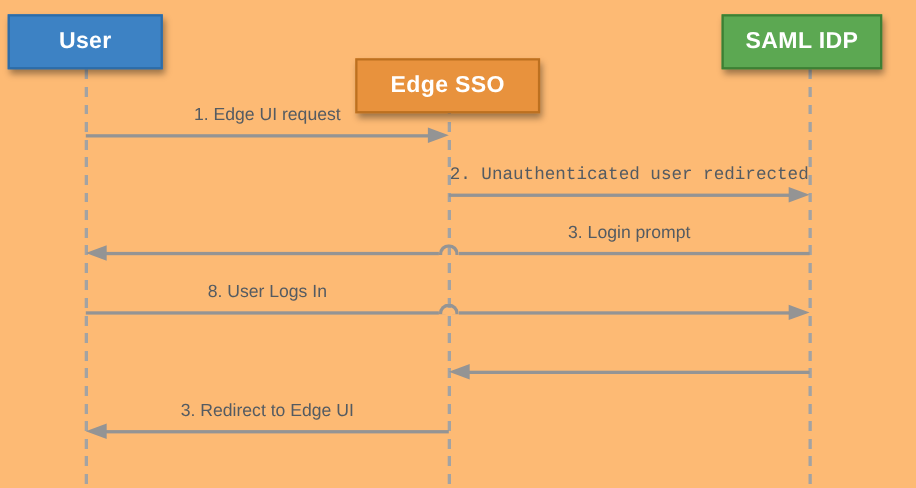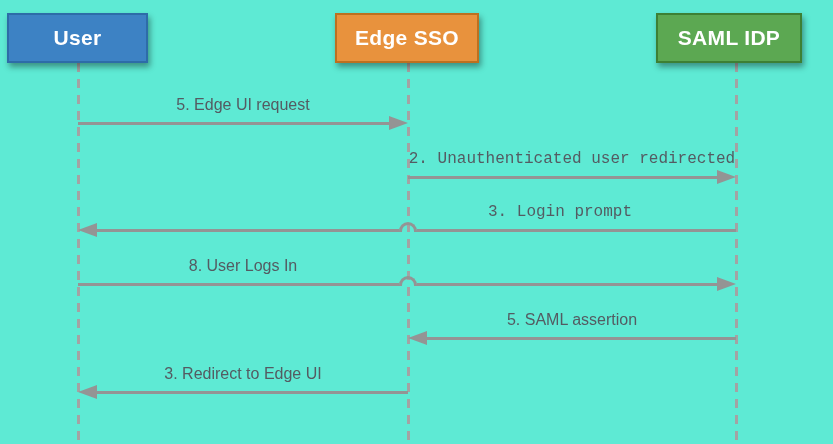--- a/index.html
+++ b/index.html
@@ -63,48 +63,47 @@
     position: absolute;
     height: 20px;
     line-height: 20px;
     text-align: center;
     font-size: 16px;
   }
 </style>
 </head>
 <body>
 
-<div class="stage" style="background: #5eead4;">
+<div class="stage" style="background: #fdba74;">
     <div class="lifeline" style="left: 76.5px; background: repeating-linear-gradient(rgb(163, 163, 163) 0px, rgb(163, 163, 163) 9px, transparent 9px, transparent 16px);"></div>
     <div class="actor-box" style="left: 7px; width: 141px; background: rgb(61, 130, 196); border-color: rgb(45, 108, 168);">
       <div class="actor-label">User</div>
     </div>
     <div class="lifeline" style="left: 406.5px; background: repeating-linear-gradient(rgb(163, 163, 163) 0px, rgb(163, 163, 163) 9px, transparent 9px, transparent 16px);"></div>
-    <div class="actor-box" style="left: 335px; width: 144px; background: rgb(232, 146, 61); border-color: rgb(188, 112, 32);">
+    <div class="actor-box" style="left: 323px; width: 168px; background: rgb(232, 146, 61); border-color: rgb(188, 112, 32); margin-top: 40px;">
       <div class="actor-label">Edge SSO</div>
     </div>
     <div class="lifeline" style="left: 734.5px; background: repeating-linear-gradient(rgb(163, 163, 163) 0px, rgb(163, 163, 163) 9px, transparent 9px, transparent 16px);"></div>
     <div class="actor-box" style="left: 656px; width: 146px; background: rgb(92, 168, 82); border-color: rgb(61, 128, 52);">
       <div class="actor-label">SAML IDP</div>
     </div>
     <div class="msg-line" style="left: 78px; width: 313px; top: 121.5px; background: rgb(148, 148, 148);"></div>
     <div class="msg-arrowhead" style="top: 116px; left: 389px; border-left: 19px solid rgb(148, 148, 148);"></div>
-    <div class="msg-label" style="left: 78px; width: 330px; top: 95px; color: rgb(84, 91, 98);">5. Edge UI request</div>
+    <div class="msg-label" style="left: 78px; width: 330px; top: 95px; color: rgb(84, 91, 98);">1. Edge UI request</div>
     <div class="msg-line" style="left: 408px; width: 311px; top: 175.5px; background: rgb(148, 148, 148);"></div>
     <div class="msg-arrowhead" style="top: 170px; left: 717px; border-left: 19px solid rgb(148, 148, 148);"></div>
     <div class="msg-label" style="left: 408px; width: 328px; top: 149px; color: rgb(84, 91, 98); font-family: Liberation Mono, monospace;">2. Unauthenticated user redirected</div>
     <div class="msg-line" style="left: 95px; width: 304px; top: 228.5px; background: rgb(148, 148, 148);"></div>
     <div class="msg-line" style="left: 417px; width: 319px; top: 228.5px; background: rgb(148, 148, 148);"></div>
     <div class="msg-hop" style="left: 399px; top: 221.5px; border-color: rgb(148, 148, 148);"></div>
     <div class="msg-arrowhead" style="top: 223px; left: 78px; border-right: 19px solid rgb(148, 148, 148);"></div>
-    <div class="msg-label" style="left: 396px; width: 328px; top: 202px; color: rgb(84, 91, 98); font-family: Liberation Mono, monospace;">3. Login prompt</div>
+    <div class="msg-label" style="left: 408px; width: 328px; top: 202px; color: rgb(84, 91, 98);">3. Login prompt</div>
     <div class="msg-line" style="left: 78px; width: 321px; top: 282.5px; background: rgb(148, 148, 148);"></div>
     <div class="msg-line" style="left: 417px; width: 302px; top: 282.5px; background: rgb(148, 148, 148);"></div>
     <div class="msg-hop" style="left: 399px; top: 275.5px; border-color: rgb(148, 148, 148);"></div>
     <div class="msg-arrowhead" style="top: 277px; left: 717px; border-left: 19px solid rgb(148, 148, 148);"></div>
     <div class="msg-label" style="left: 78px; width: 330px; top: 256px; color: rgb(84, 91, 98);">8. User Logs In</div>
     <div class="msg-line" style="left: 425px; width: 311px; top: 336.5px; background: rgb(148, 148, 148);"></div>
     <div class="msg-arrowhead" style="top: 331px; left: 408px; border-right: 19px solid rgb(148, 148, 148);"></div>
-    <div class="msg-label" style="left: 408px; width: 328px; top: 310px; color: rgb(84, 91, 98);">5. SAML assertion</div>
     <div class="msg-line" style="left: 95px; width: 313px; top: 390.5px; background: rgb(148, 148, 148);"></div>
     <div class="msg-arrowhead" style="top: 385px; left: 78px; border-right: 19px solid rgb(148, 148, 148);"></div>
     <div class="msg-label" style="left: 78px; width: 330px; top: 364px; color: rgb(84, 91, 98);">3. Redirect to Edge UI</div>
   </div>
 
 </body></html>

